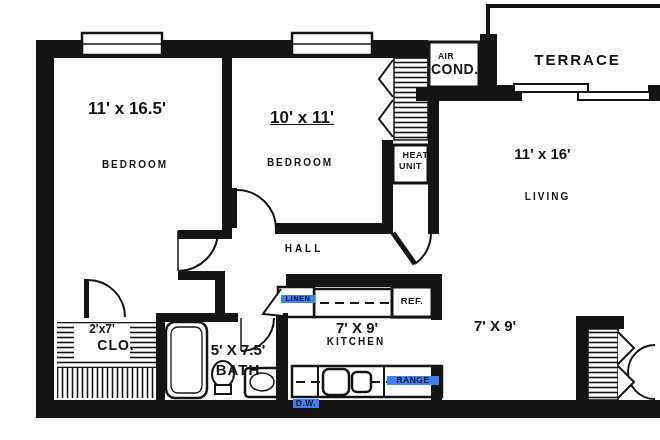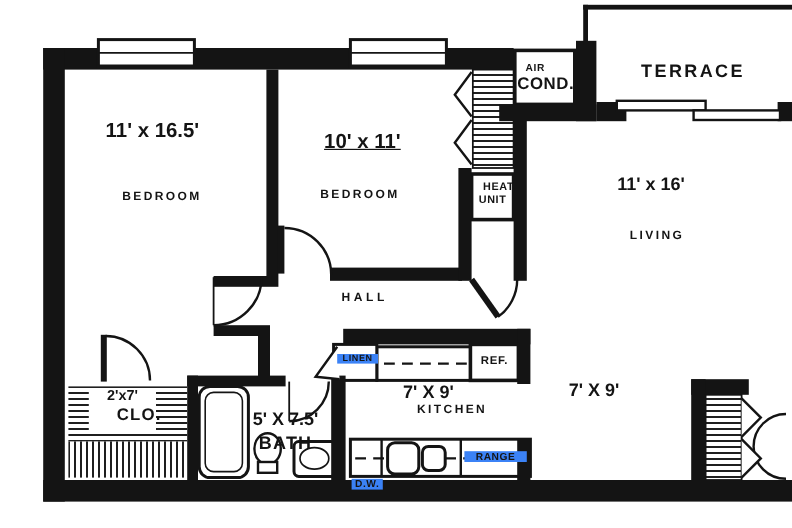--- a/index.html
+++ b/index.html
@@ -145,21 +145,21 @@
 <div class="lbl name" style="left:525px;top:52px;width:105px;font-size:15px;">TERRACE</div>
 
 <div class="lbl name" style="left:505px;top:192px;width:85px;">LIVING</div>
 
 <div class="lbl name" style="left:272px;top:244px;width:64px;letter-spacing:3px;">HALL</div>
 
 <div class="lbl name" style="left:206px;top:318px;width:64px;font-size:15px;letter-spacing:1px;margin-top:44px;">BATH</div>
 <div class="lbl dims" style="left:198px;top:342px;width:80px;font-size:15px;">5' X 7.5'</div>
 
 <div class="lbl dims" style="left:325px;top:320px;width:64px;font-size:15px;">7' X 9'</div>
-<div class="lbl name" style="left:306px;top:337px;width:100px;text-align:right;">KITCHEN</div>
+<div class="lbl name" style="left:306px;top:337px;width:100px;">KITCHEN</div>
 
 <div class="lbl dims" style="left:462px;top:318px;width:66px;font-size:15px;">7' X 9'</div>
 
 <div class="lbl" style="left:78px;top:323px;width:48px;font-size:12px;">2'x7'</div>
 <div class="lbl" style="left:76px;top:338px;width:52px;font-size:14px;letter-spacing:1px;margin-left:14px;">CLO.</div>
 
 <div class="lbl small" style="left:431px;top:52px;width:30px;font-size:8.5px;">AIR</div>
 <div class="lbl small" style="left:431px;top:62px;width:46px;font-size:14px;">COND.</div>
 
 <div class="lbl small" style="left:394px;top:151px;width:45px;">HEAT.</div>

